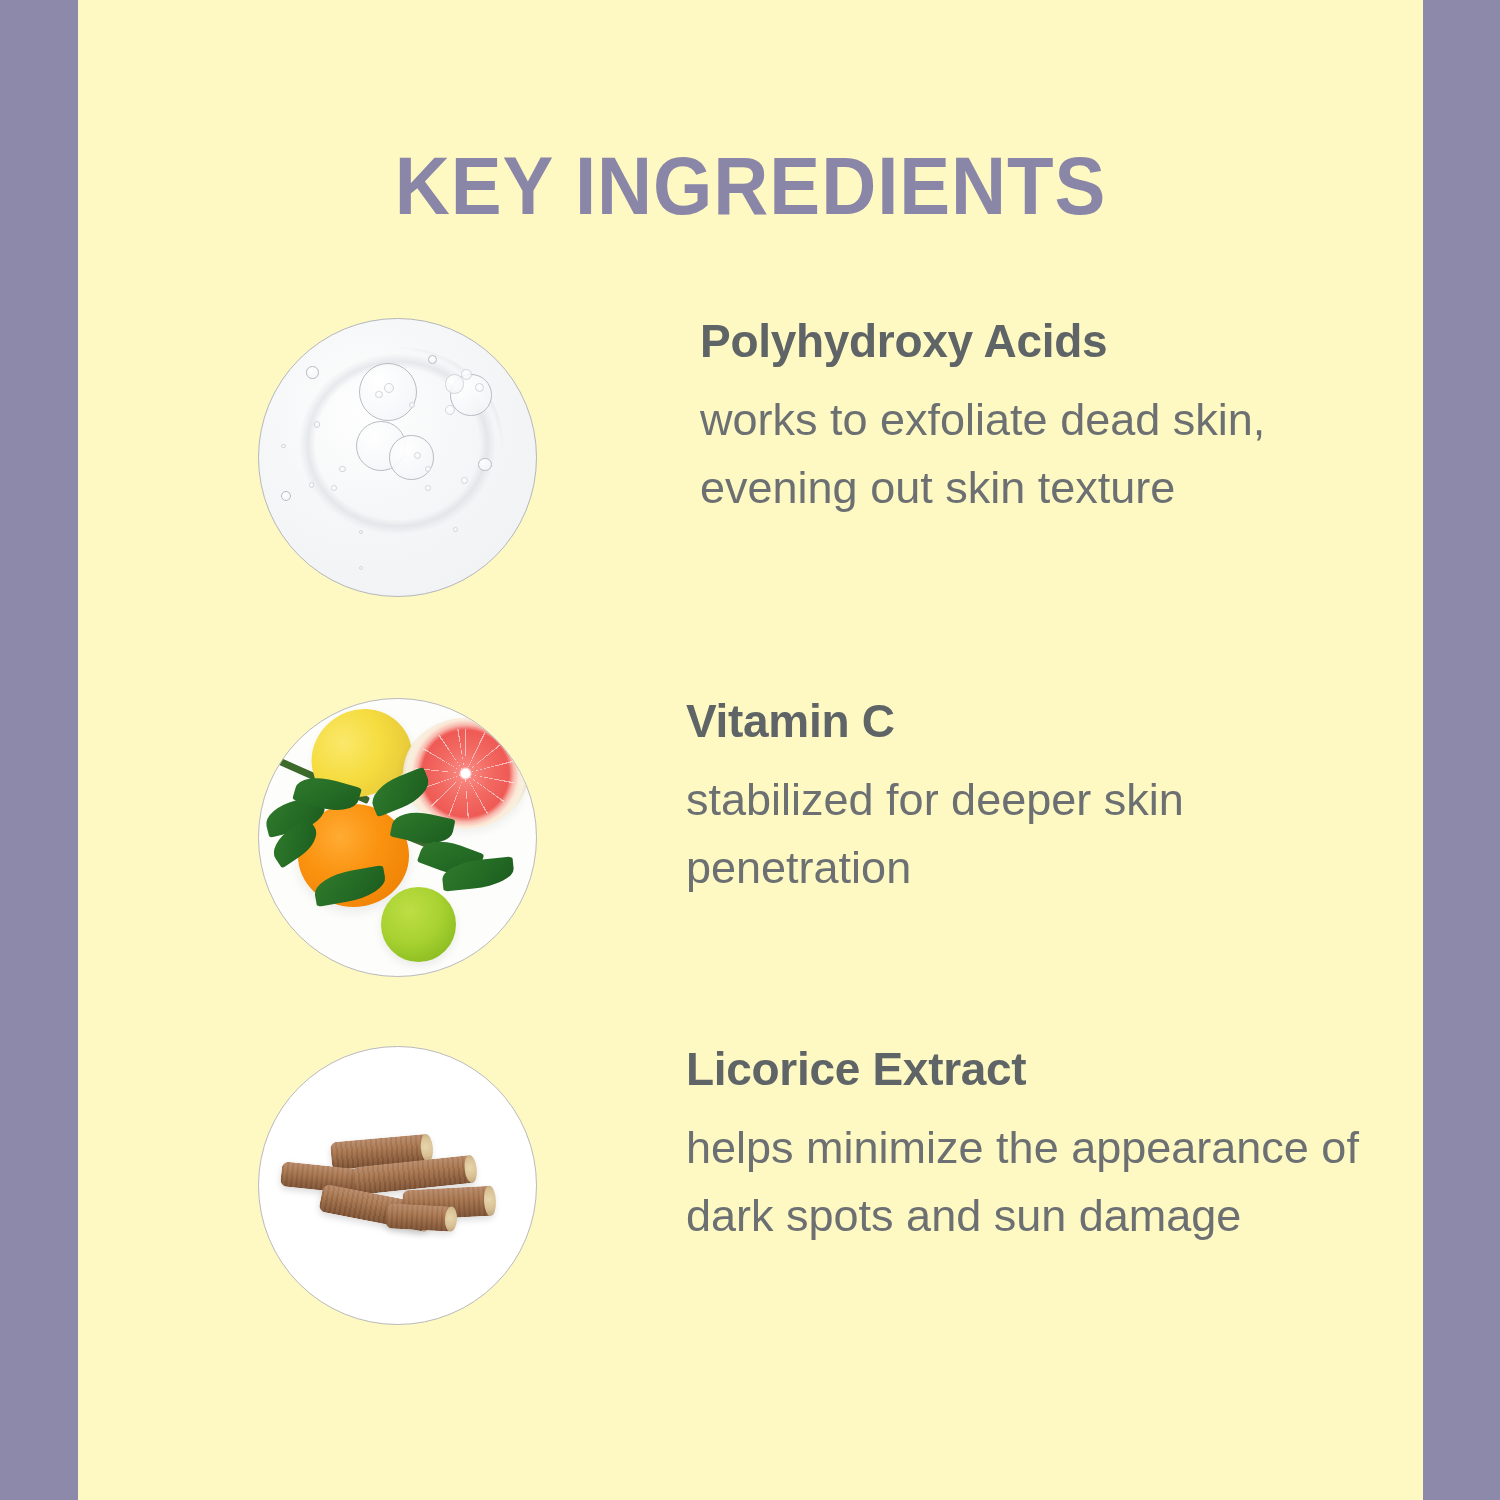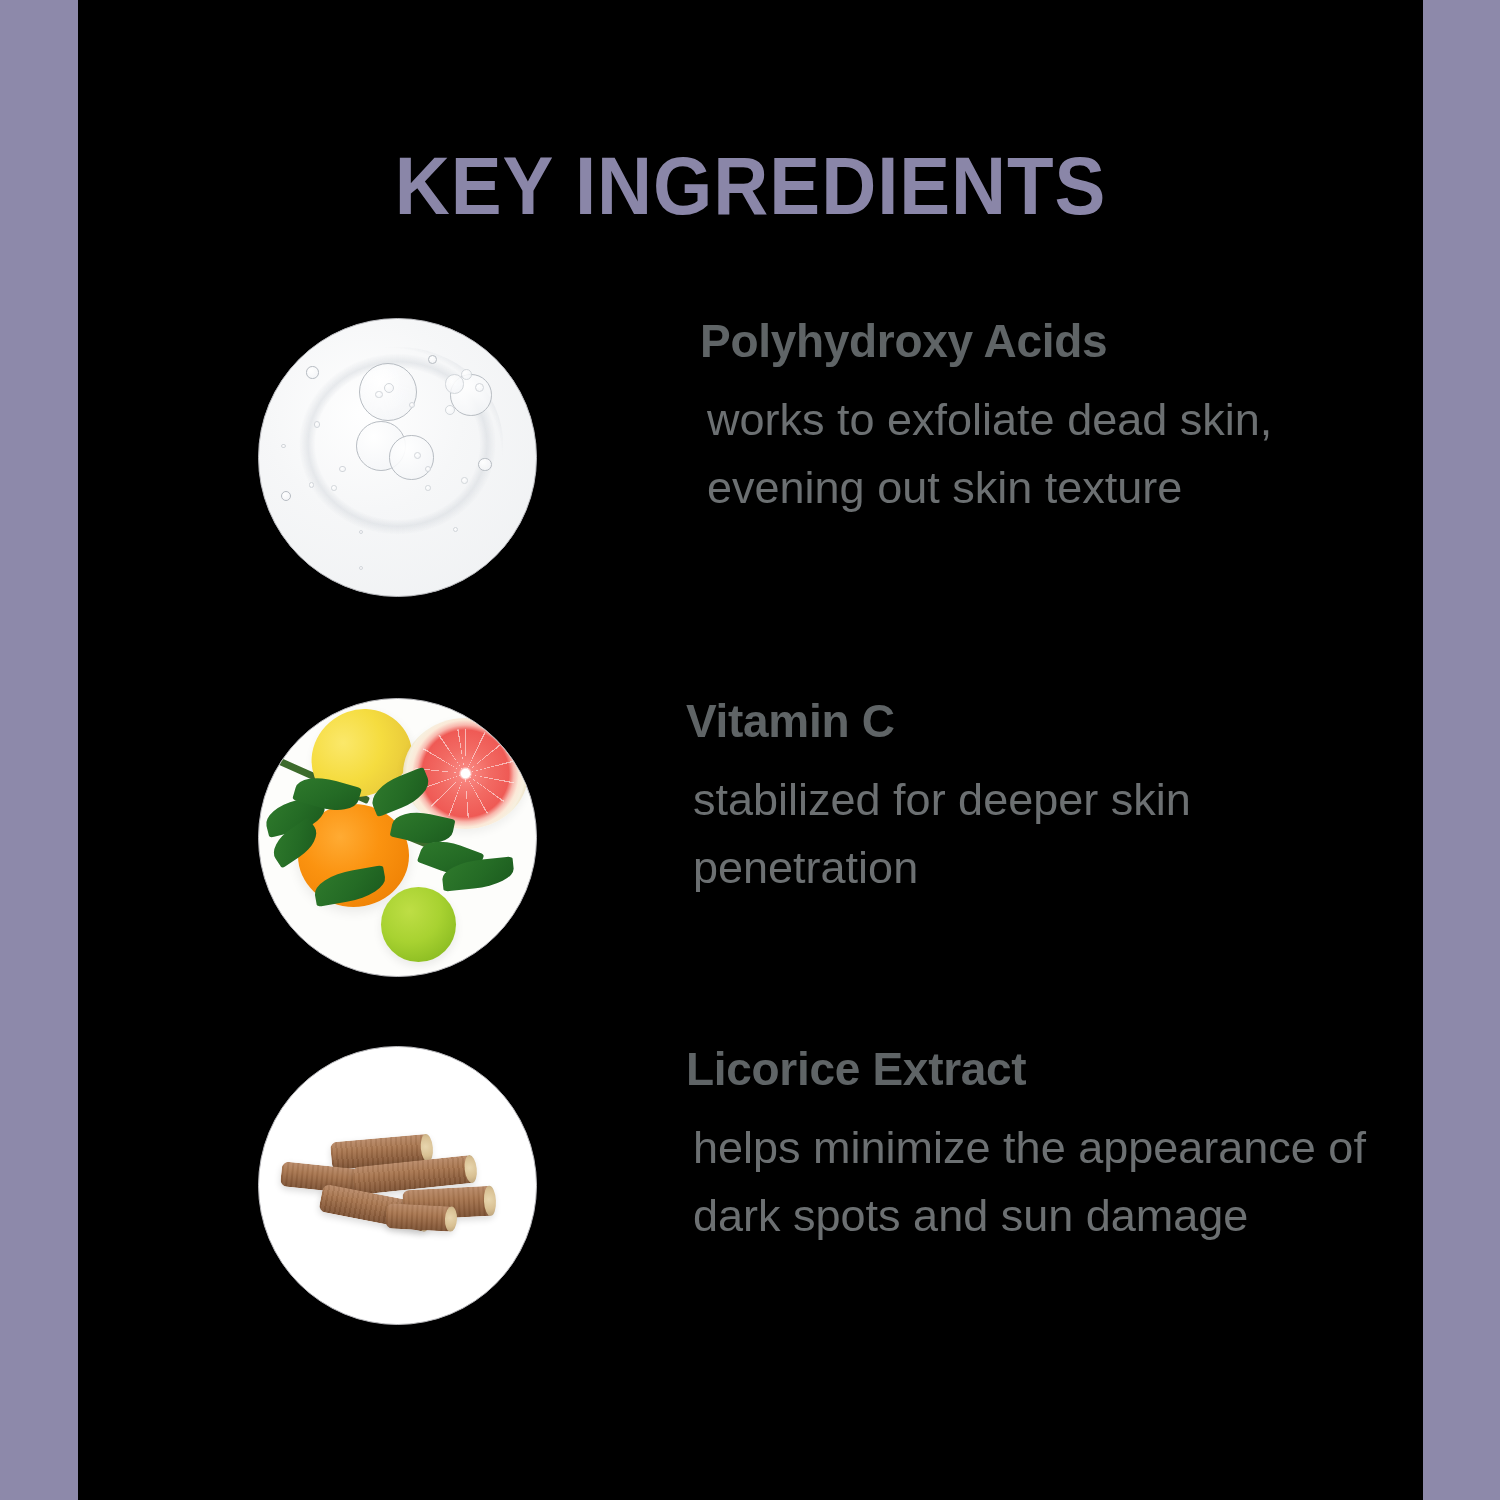--- a/index.html
+++ b/index.html
@@ -13,21 +13,21 @@
     font-family: "Liberation Sans", sans-serif;
     overflow: hidden;
     position: relative;
   }
 
   #page {
     position: absolute;
     left: 0; top: 0;
     width: 1500px;
     height: 1500px;
-    background: #000000;
+    background: #fef9c3;
   }
 
   .side-bar {
     position: absolute;
     top: 0;
     width: 78px;
     height: 1500px;
     background: #8d89aa;
   }
   .side-bar.left  { left: 0; }
@@ -207,21 +207,21 @@
     line-height: 1.0;
     margin: 0 0 22px 0;
     white-space: nowrap;
   }
   .ing-desc {
     font-family: "Liberation Sans", sans-serif;
     font-weight: 300;
     font-size: 45px;
     color: #6c7072;
     line-height: 1.52;
-    margin: 7px;
+    margin: 0;
     max-width: 660px;
   }
   .ing-desc.wide { max-width: 680px; }
 </style>
 </head>
 <body>
 
 <div id="page">
 
   <div class="side-bar left"></div>

